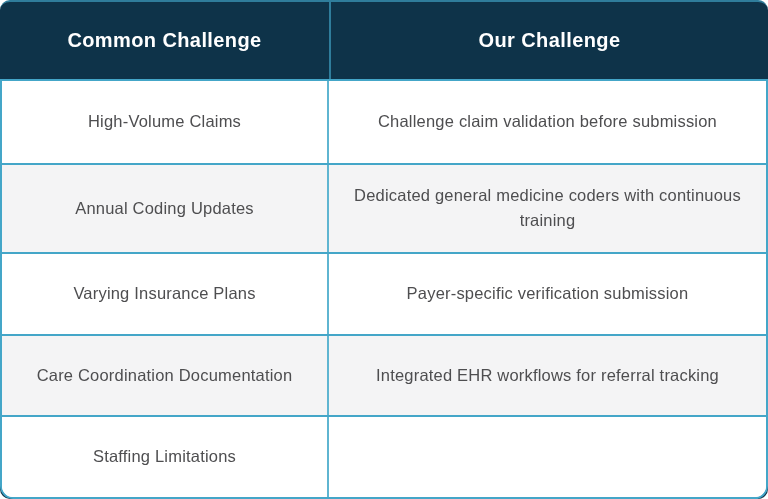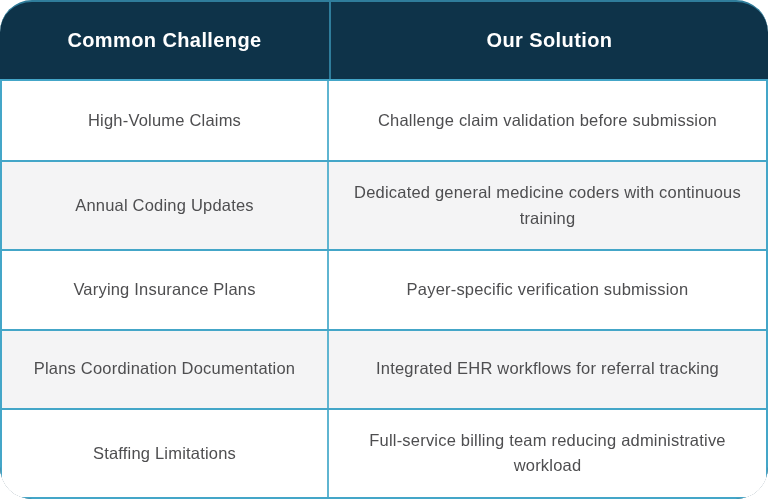--- a/index.html
+++ b/index.html
@@ -16,21 +16,21 @@
   *{margin:0;padding:0;box-sizing:border-box;}
   html,body{background:var(--page-bg);}
   body{
     font-family:"Liberation Sans","DejaVu Sans",sans-serif;
     width:768px;height:499px;overflow:hidden;
   }
   .card{
     position:relative;
     width:768px;height:499px;
     background:var(--navy);
-    border-radius:32px;
+    border-radius:10px;
     border-top:2px solid var(--teal-muted);
     overflow:hidden;
     display:flex;flex-direction:column;
   }
   .header-row{
     height:77px;flex:0 0 77px;
     display:grid;grid-template-columns:331px 1fr;
   }
   .header-cell{
     display:flex;align-items:center;justify-content:center;
@@ -66,21 +66,21 @@
 </style>
 </head>
 <body>
 
 <div class="card">
   <div class="header-row">
     <div class="header-cell first">
       <span>Common Challenge</span>
     </div>
     <div class="header-cell">
-      <span>Our Solution</span>
+      <span>Our Challenge</span>
     </div>
   </div>
 
   <div class="table-body" id="table-body">
   <div class="table-row">
     <div class="cell challenge">
       <span class="cell-inner">High-Volume Claims</span>
     </div>
     <div class="cell solution">
       <span class="cell-inner">Challenge claim validation before submission</span>
@@ -100,29 +100,26 @@
     <div class="cell challenge">
       <span class="cell-inner">Varying Insurance Plans</span>
     </div>
     <div class="cell solution">
       <span class="cell-inner">Payer-specific verification submission</span>
     </div>
   </div>
 
   <div class="table-row">
     <div class="cell challenge">
-      <span class="cell-inner">Plans Coordination Documentation</span>
+      <span class="cell-inner">Care Coordination Documentation</span>
     </div>
     <div class="cell solution">
       <span class="cell-inner">Integrated EHR workflows for referral tracking</span>
     </div>
   </div>
 
   <div class="table-row">
     <div class="cell challenge">
       <span class="cell-inner">Staffing Limitations</span>
     </div>
-    <div class="cell solution">
-      <span class="cell-inner">Full-service billing team reducing administrative workload</span>
-    </div>
   </div>
 </div>
 </div>
 
 </body></html>

